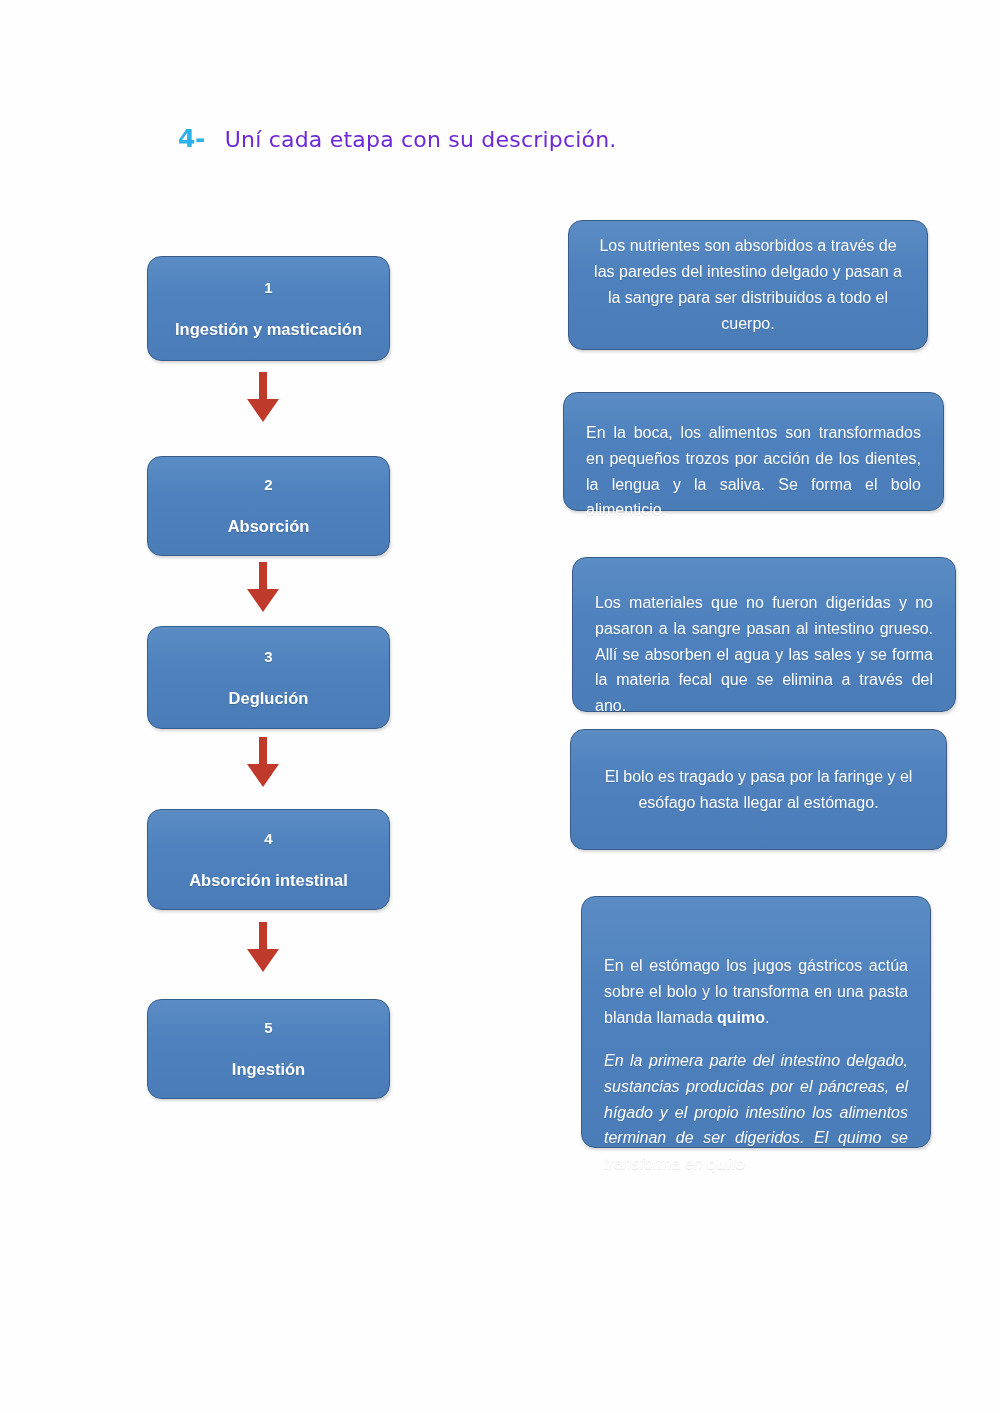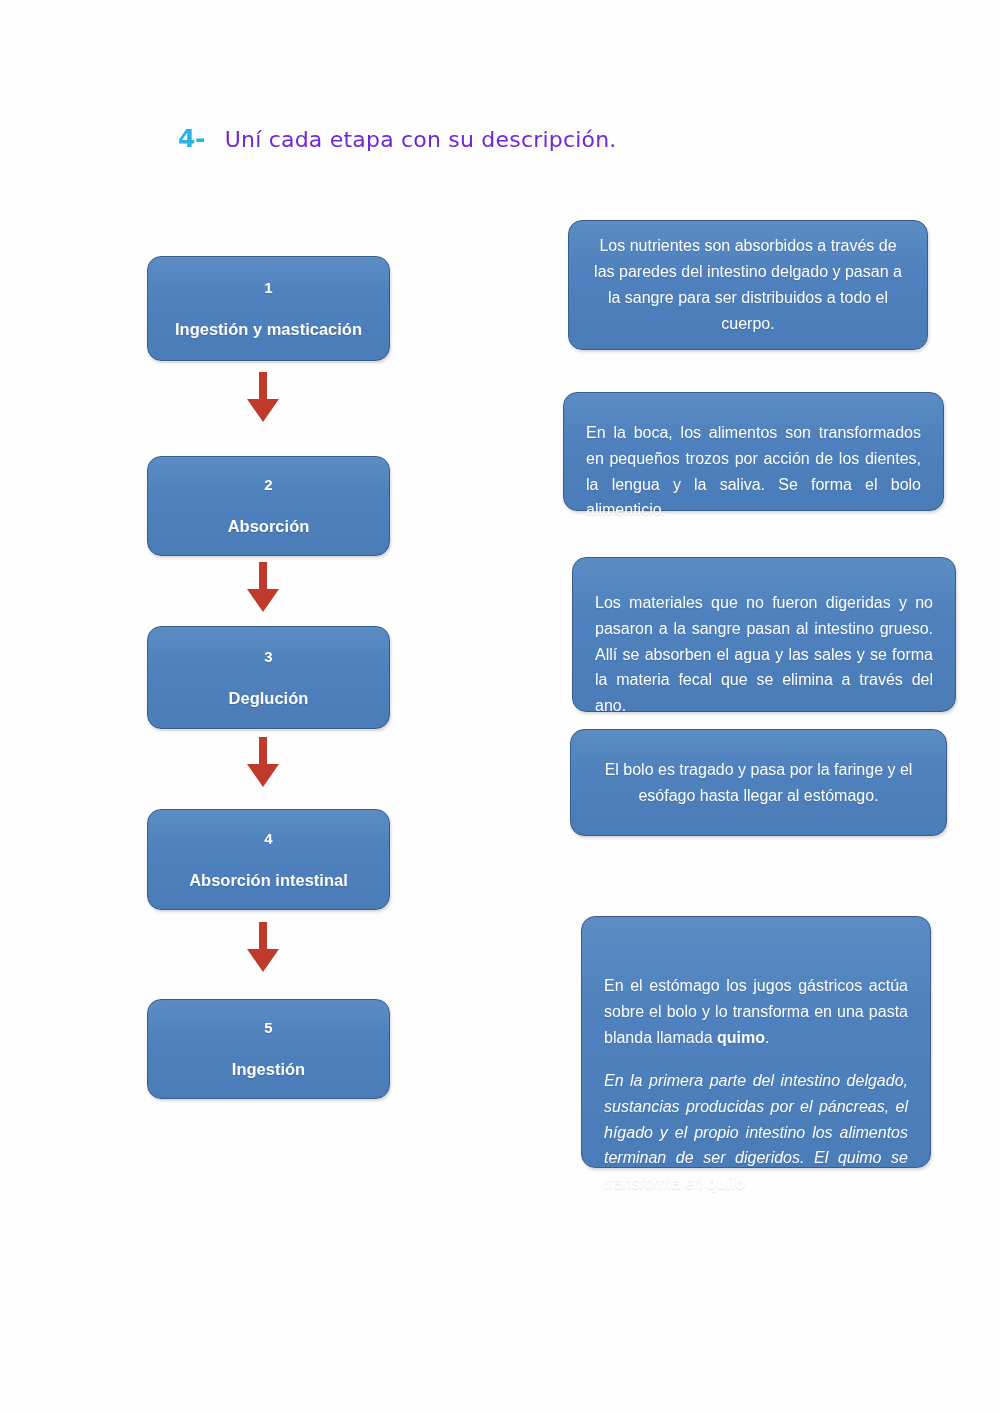--- a/index.html
+++ b/index.html
@@ -170,22 +170,22 @@
   </div>
 
   <div class="blue-box desc-box" style="left:563px; top:392px; width:381px; height:119px;">
     <p class="desc-text align-justify">En la boca, los alimentos son transformados en pequeños trozos por acción de los dientes, la lengua y la saliva. Se forma el bolo alimenticio.</p>
   </div>
 
   <div class="blue-box desc-box" style="left:572px; top:557px; width:384px; height:155px;">
     <p class="desc-text align-justify">Los materiales que no fueron digeridas y no pasaron a la sangre pasan al intestino grueso. Allí se absorben el agua y las sales y se forma la materia fecal que se elimina a través del ano.</p>
   </div>
 
-  <div class="blue-box desc-box" style="left:570px; top:729px; width:377px; height:107px;">
+  <div class="blue-box desc-box" style="left:570px; top:729px; width:377px; height:121px;">
     <p class="desc-text align-center">El bolo es tragado y pasa por la faringe y el esófago hasta llegar al estómago.</p>
   </div>
 
-  <div class="blue-box desc-box" style="left:581px; top:916px; width:350px; height:252px; padding-top:16px; justify-content:flex-start;">
+  <div class="blue-box desc-box" style="left:581px; top:896px; width:350px; height:252px; padding-top:16px; justify-content:flex-start;">
     <p class="desc-text align-justify">En el estómago los jugos gástricos actúa sobre el bolo y lo transforma en una pasta blanda llamada <b>quimo</b>.</p>
     <p class="desc-text align-justify"> En la primera parte del intestino delgado, sustancias producidas por el páncreas, el hígado y el propio intestino los alimentos terminan de ser digeridos. El quimo se transforma en <b>quilo</b></p>
   </div>
 
 </div>
 
 </body></html>

